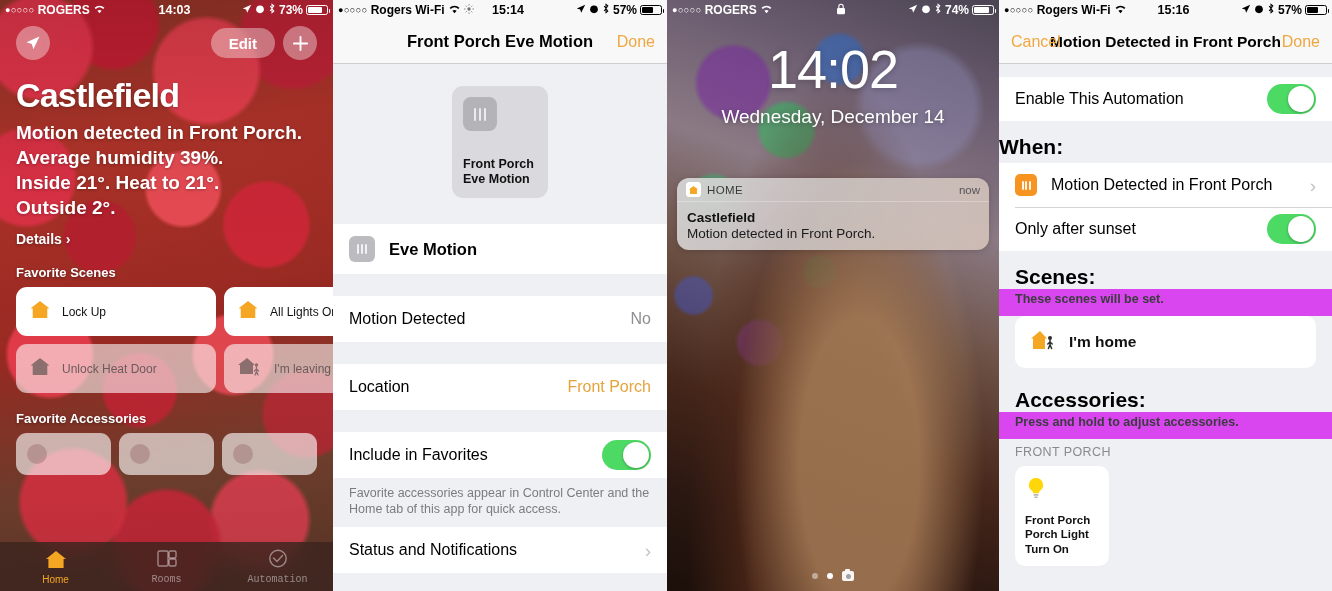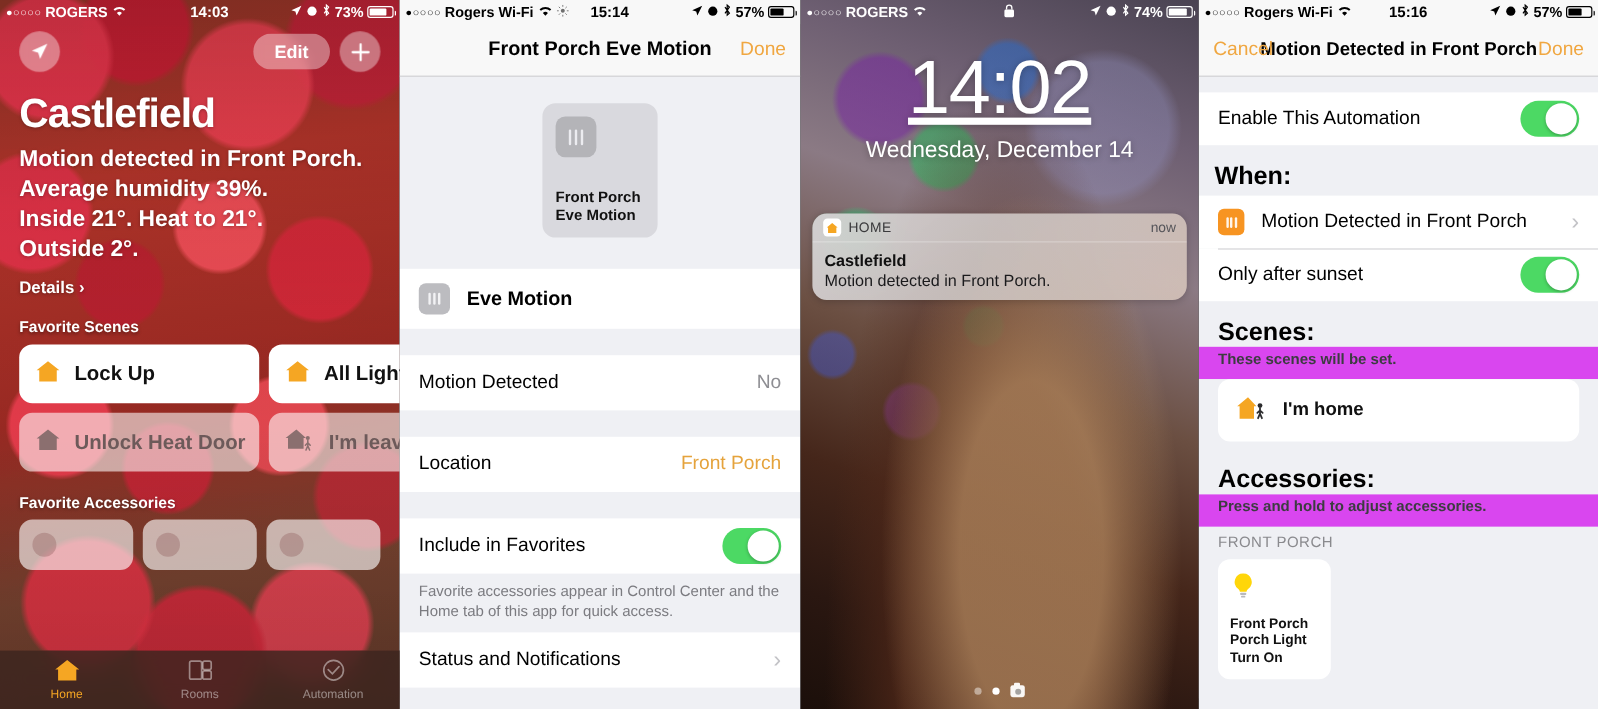--- a/index.html
+++ b/index.html
@@ -79,32 +79,32 @@
   .home-status { font-size: 19px; font-weight: 600; line-height: 25px; margin-top: 5px; text-shadow: 0 1px 3px rgba(0,0,0,0.3); }
   .details-link { font-size: 14px; font-weight: 600; margin-top: 11px; text-shadow: 0 1px 3px rgba(0,0,0,0.35); }
   .sec-head { font-size: 13px; font-weight: bold; margin-top: 18px; margin-bottom: 7px; text-shadow: 0 1px 3px rgba(0,0,0,0.4); }
   .tile-row { display: flex; gap: 8px; margin-bottom: 8px; }
   .tile {
     height: 49px; border-radius: 11px; display: flex; align-items: center;
     padding: 0 13px; gap: 11px; flex: 0 0 200px; overflow:hidden;
   }
   .tile.on { background: #ffffff; color: #111; }
   .tile.off { background: rgba(255,255,255,0.58); color: #6d5a5a; }
-  .tile-label { font-size: 17px; font-weight: bold; white-space: nowrap; }
+  .tile-label { font-size: 12px; font-weight: normal; white-space: nowrap; }
   .acc-row { display:flex; gap:8px; margin-top:2px; }
   .acc-tile { width: 98px; height: 42px; border-radius: 11px; background: rgba(255,255,255,0.62); }
   .acc-tile .knob { width: 20px; height: 20px; border-radius: 50%; background: rgba(140,90,90,0.35); margin: 11px 0 0 11px;}
   .tabbar {
     position: absolute; left:0; right:0; bottom:0; height: 49px;
     background: rgba(60,36,30,0.82); display: flex; z-index: 10;
     backdrop-filter: blur(10px);
   }
   .tab { flex:1; display:flex; flex-direction:column; align-items:center; justify-content:center; gap:2px; font-size:10px; }
   .tab.active { color: #f5a623; }
-  .tab.idle { color: rgba(255,255,255,0.45); }
+  .tab.idle { color: rgba(255,255,255,0.45); font-family: Liberation Mono, monospace; }
 
   
   .nav {
     height: 44px; background: #f8f8f8; border-bottom: 1px solid #cfcfd3;
     display: flex; align-items: center; padding: 0 12px; position: relative;
   }
   .nav-title { font-size: 16.5px; font-weight: bold; color: #000; position:absolute; left:0; right:0; text-align:center; pointer-events:none;}
   .nav-btn { font-size: 16px; color: #f0a741; z-index: 2; }
   .nav-btn.right { margin-left: auto; }
   .row {
@@ -158,21 +158,21 @@
       radial-gradient(circle at 28% 58%, rgba(160,60,200,0.4) 0 5%, transparent 6%),
       radial-gradient(circle at 46% 46%, rgba(40,170,90,0.35) 0 4%, transparent 5%),
       radial-gradient(circle at 76% 18%, rgba(150,150,200,0.35) 0 10%, transparent 12%),
       linear-gradient(200deg, #4a4352 0%, #6e5f72 18%, #8b7a84 34%, #6b4f42 52%, #45261a 70%, #2a1711 86%, #1b0f0a 100%);
   }
   .p3-bg::after{
     content:""; position:absolute; inset:0;
     background: radial-gradient(ellipse at 58% 78%, rgba(214,170,120,0.55) 0 22%, transparent 46%),
                 radial-gradient(ellipse at 50% 100%, rgba(80,40,25,0.8) 0 34%, transparent 62%);
   }
-  .lock-clock { position:relative; z-index:5; color:#fff; text-align:center; margin-top: 22px; font-weight: 200; font-size: 63px; letter-spacing: -1px; line-height: 1; text-shadow: 0 1px 6px rgba(0,0,0,0.25); text-decoration: underline; }
+  .lock-clock { position:relative; z-index:5; color:#fff; text-align:center; margin-top: 22px; font-weight: 200; font-size: 54px; letter-spacing: -1px; line-height: 1; text-shadow: 0 1px 6px rgba(0,0,0,0.25); }
   .lock-date { position:relative; z-index:5; color:#fff; text-align:center; font-size: 19px; margin-top: 10px; font-weight:400; text-shadow: 0 1px 5px rgba(0,0,0,0.3); }
   .notif {
     position:absolute; z-index:6; left:10px; right:10px; top:178px;
     border-radius: 12px; overflow:hidden;
     background: linear-gradient(120deg, rgba(222,220,222,0.88) 0%, rgba(208,202,200,0.88) 45%, rgba(214,196,186,0.88) 100%);
     backdrop-filter: blur(14px);
     box-shadow: 0 1px 6px rgba(0,0,0,0.18);
   }
   .notif-head { height: 24px; display:flex; align-items:center; gap:6px; padding: 0 9px; font-size: 11.5px; color:#3a3a3c; letter-spacing:0.4px; border-bottom: 1px solid rgba(255,255,255,0.28); }
   .notif-head .now { margin-left:auto; color:#55555a; letter-spacing:0; }
@@ -533,21 +533,21 @@
       <div class="nav-title" style="font-size:15.5px">Motion Detected in Front Porch</div>
       <div class="nav-btn right">Done</div>
     </div>
 
     <div class="gap sm"></div>
     <div class="row" style="height:44px">
       <span>Enable This Automation</span>
       <span class="toggle"></span>
     </div>
 
-    <div style="background:#eff0f4;height:42px;display:flex;align-items:flex-end;padding:0 13px 4px">
+    <div style="background:#eff0f4;height:42px;display:flex;align-items:flex-end;padding:0 0 4px">
       <span style="font-size:21px;font-weight:bold;color:#000">When:</span>
     </div>
 
     <div class="row" style="height:44px">
       <span class="trig-ico">
           <span></span>
           <span></span>
           <span></span>
         </span>
       <span style="margin-left:14px">Motion Detected in Front Porch</span>

